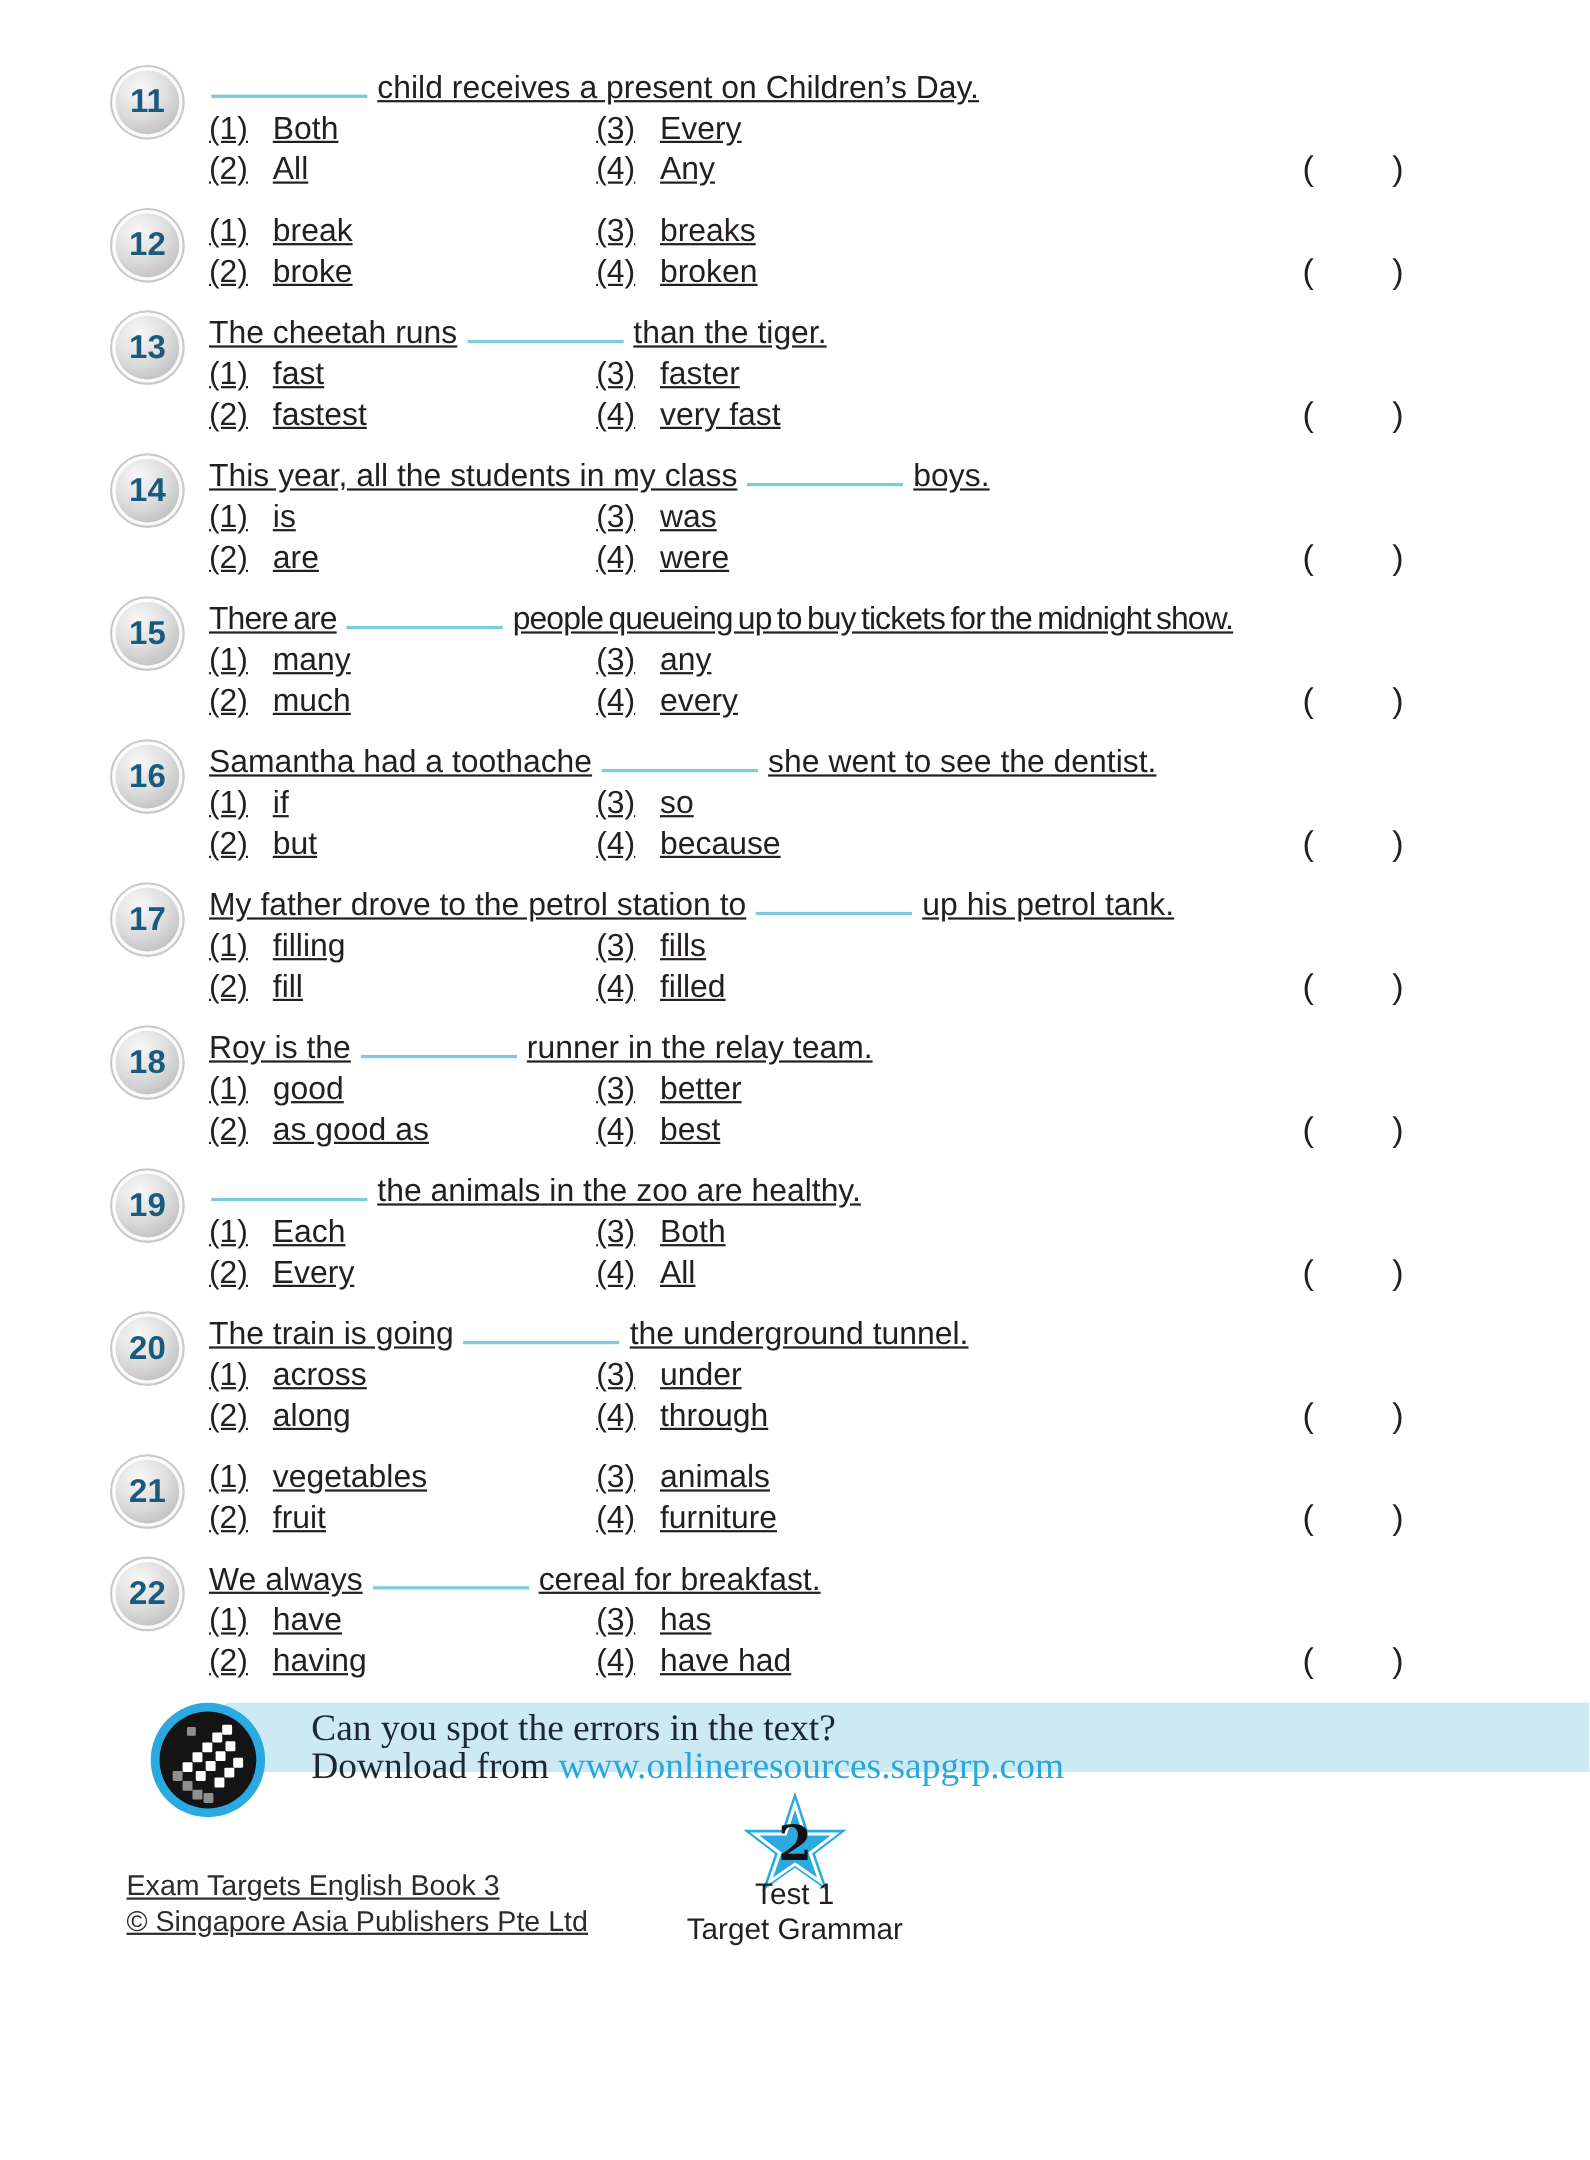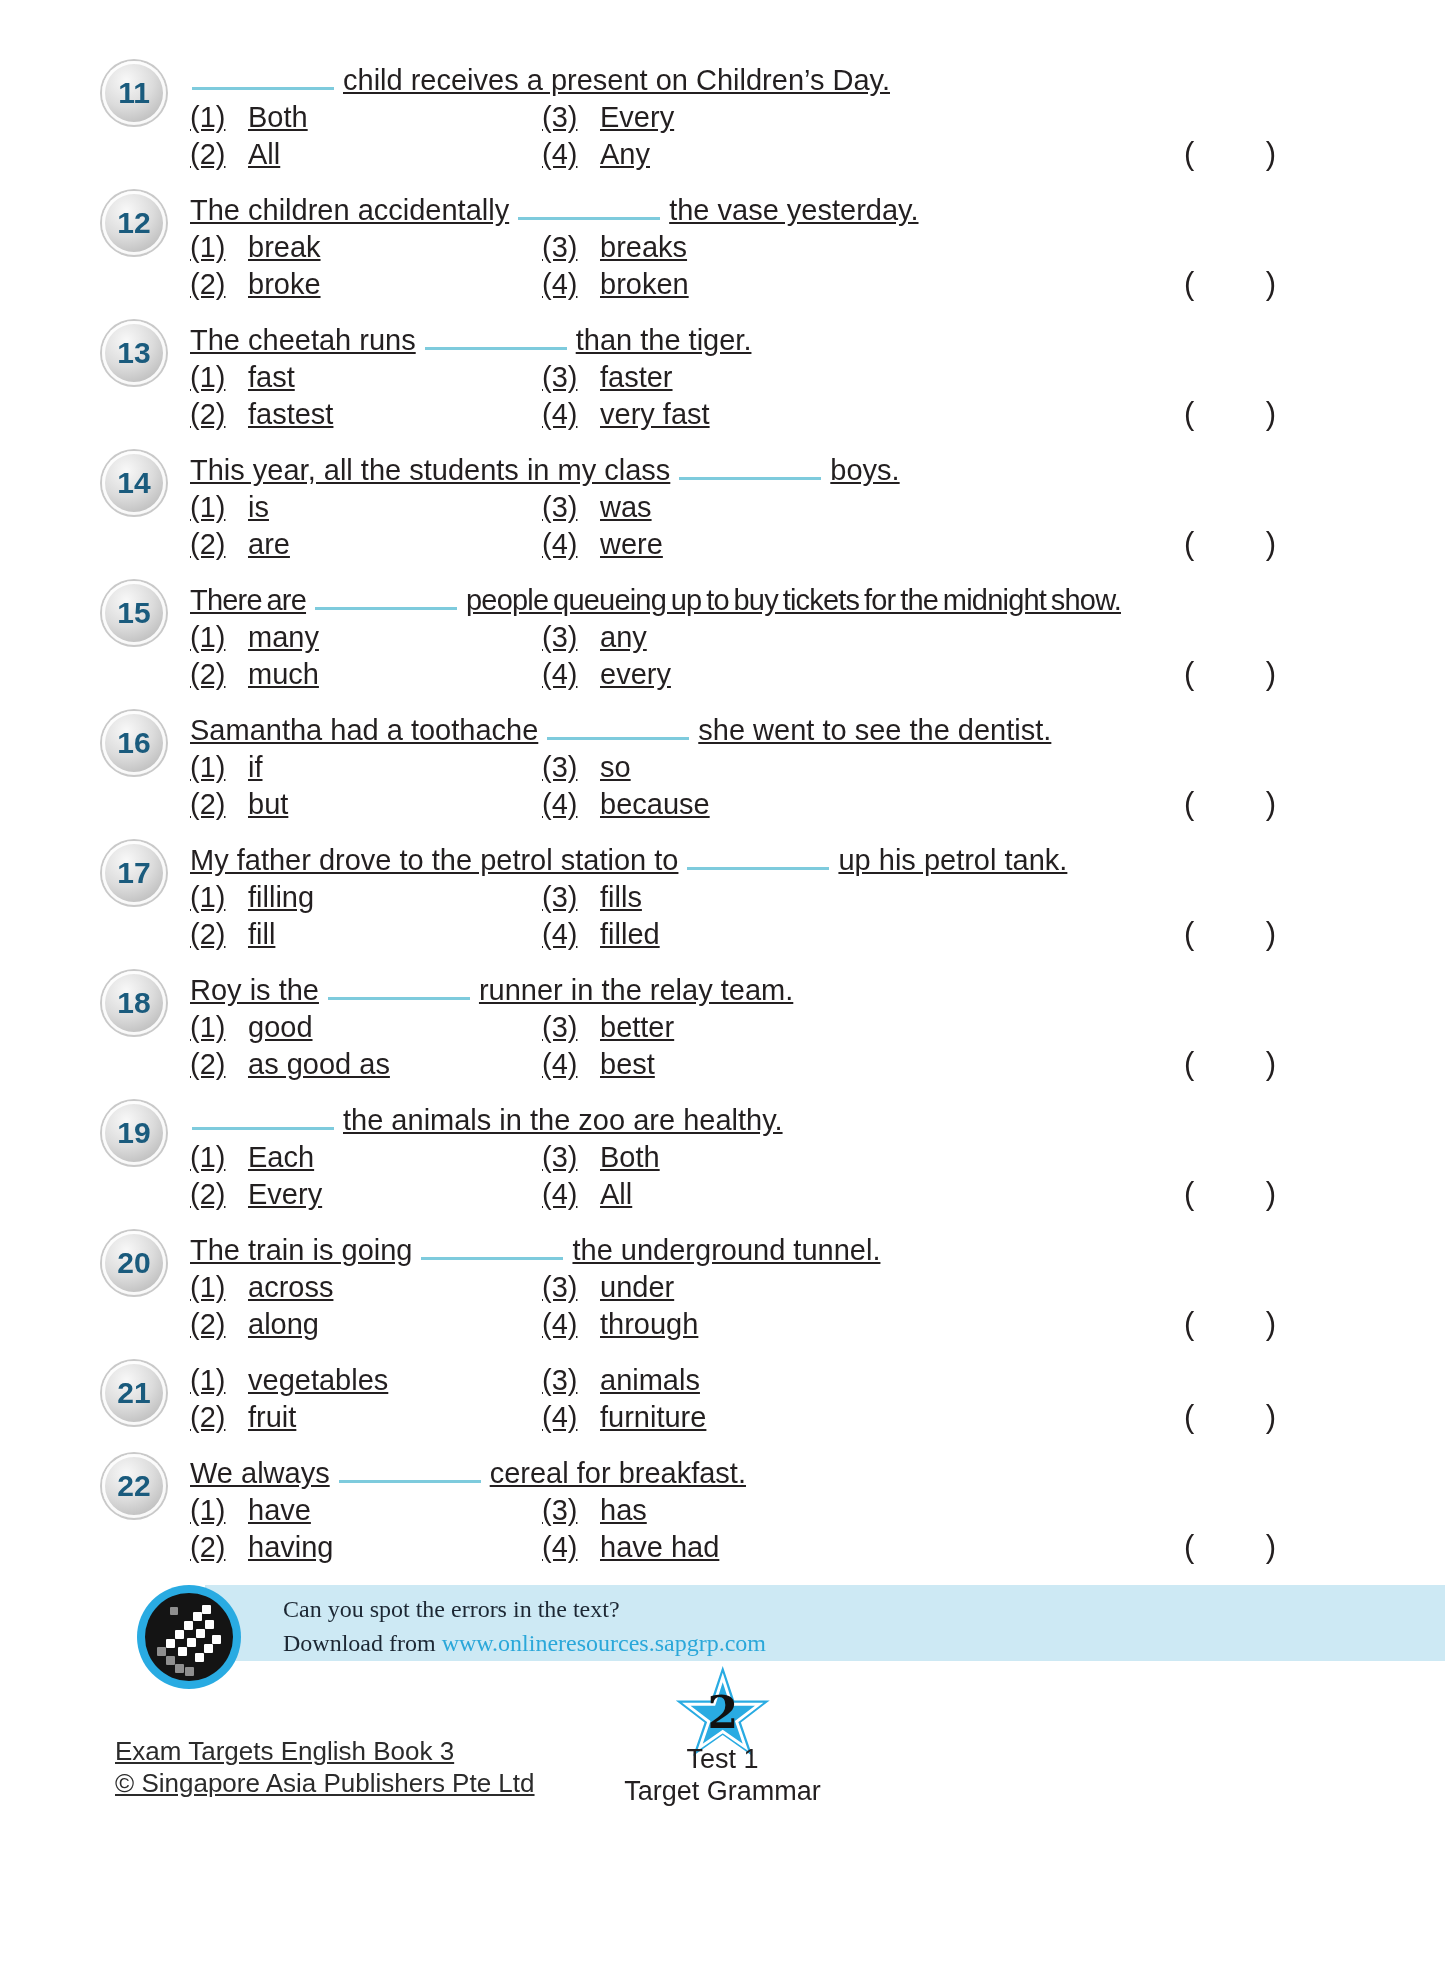--- a/index.html
+++ b/index.html
@@ -37,23 +37,23 @@
 
   .answer-parens {
     position:absolute; right:14px; bottom:1px; width:92px;
     display:flex; justify-content:space-between;
     font-size:31px; line-height:37px;
   }
 
   
   .banner-wrap { position:relative; margin-top:7px; height:110px; }
   .banner-band {
-    margin-left:205px; height:76px; background:#cde9f4;
+    margin-left:205px; height:63px; background:#cde9f4;
     box-sizing:border-box; padding:7px 0 0 78px;
-    font-family:"Liberation Serif", serif; color:#1c2733; font-size:24px; line-height:34px;
+    font-family:"Liberation Serif", serif; color:#1c2733; font-size:34px; line-height:34px;
   }
   .banner-link { color:#2aa7d9; text-decoration:none; }
   .banner-icon { position:absolute; left:133px; top:-4px; }
 
   
   .footer-wrap { position:relative; height:170px; }
   .footer-left {
     position:absolute; left:115px; top:40px;
     font-size:26px; line-height:32px; color:#2b2b2b;text-decoration:underline;
   }
@@ -96,23 +96,20 @@
     </div>
     <div class="answer-parens">
       <span>(</span>
       <span>)</span>
     </div>
   </div>
 
   <div class="q-block">
     <div class="q-badge">
       <span>12</span>
-    </div>
-    <div class="q-row">
-      <span class="q-stem"><span class="q-pre">The children accidentally</span><span class="blank"></span><span class="q-post">the vase yesterday.</span></span>
     </div>
     <div class="opt-row">
       <div class="opt-cell">
         <span class="opt-num">(1)</span>
         <span class="opt-label">break</span>
       </div>
       <div class="opt-cell col2">
         <span class="opt-num">(3)</span>
         <span class="opt-label">breaks</span>
       </div>

